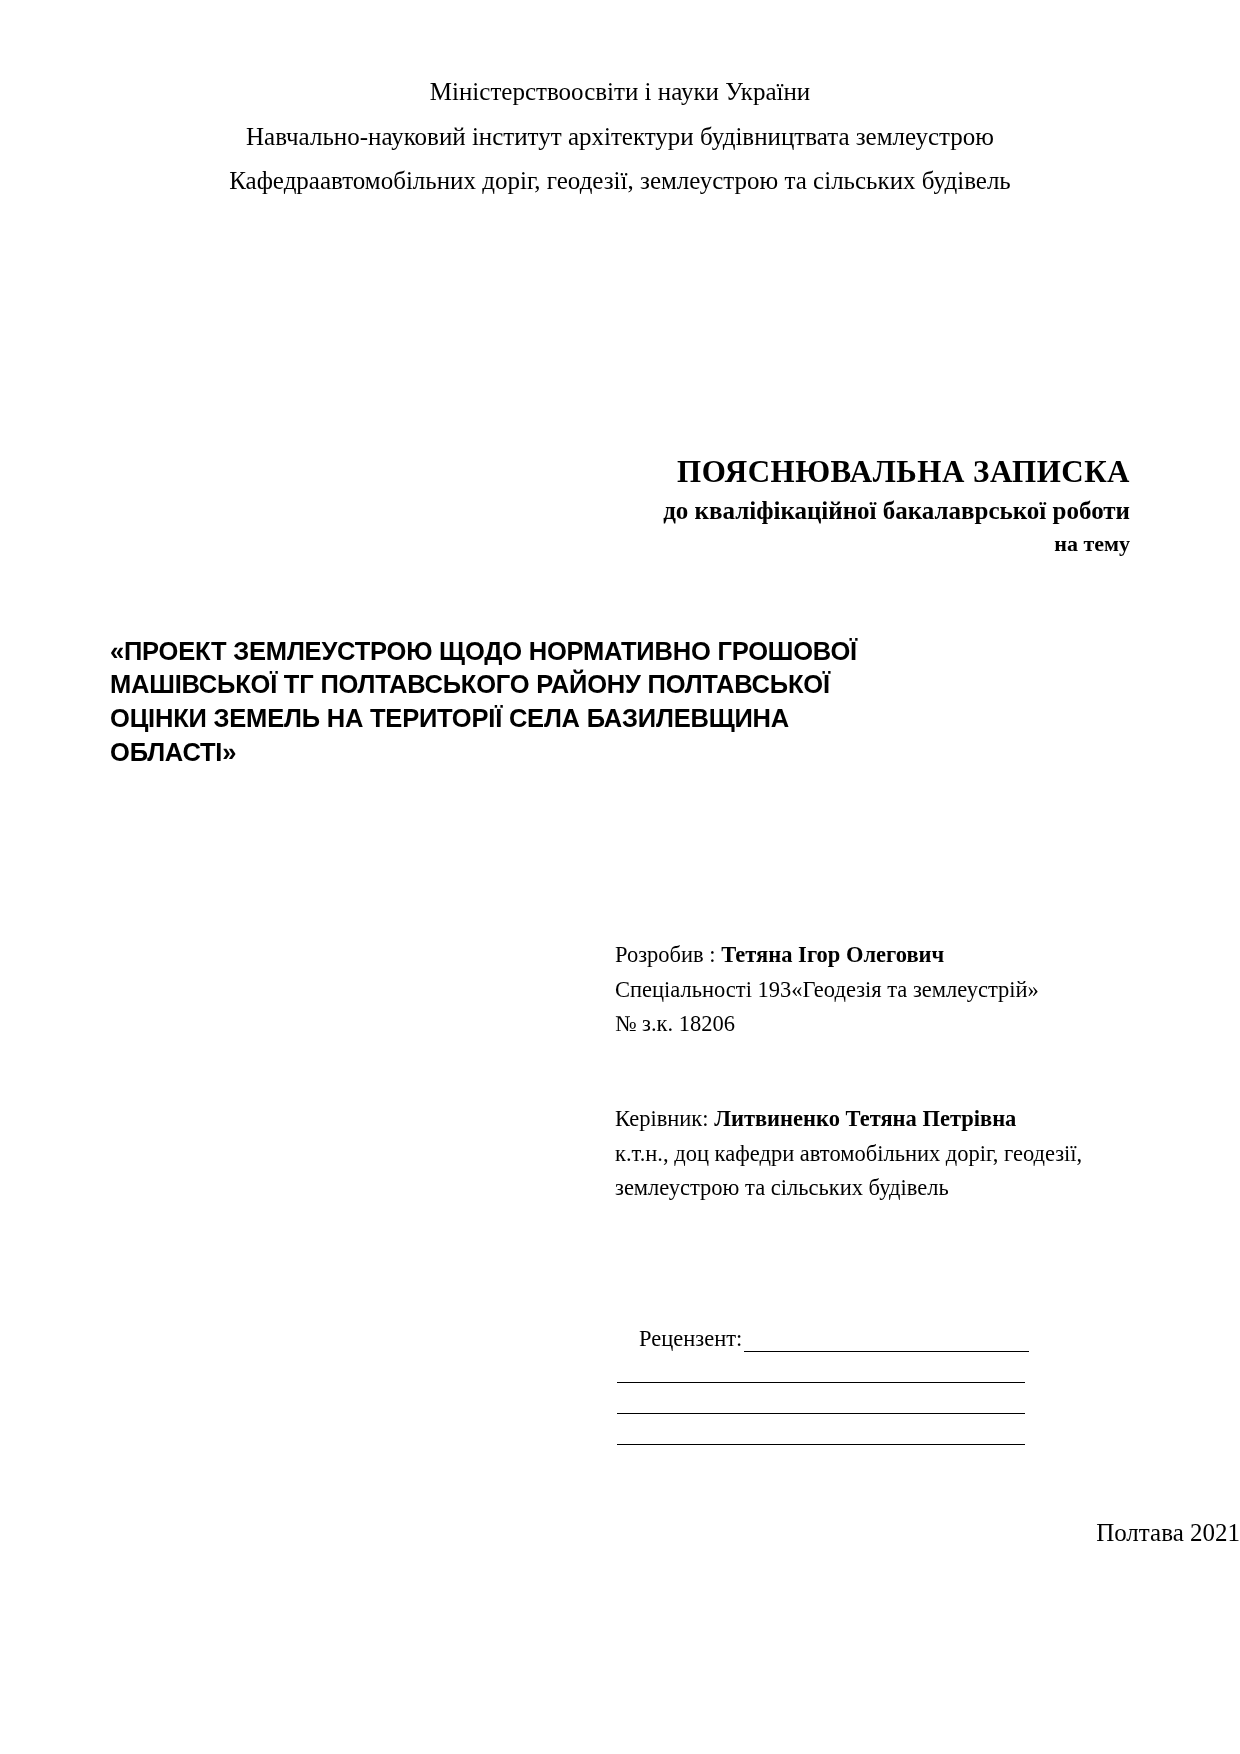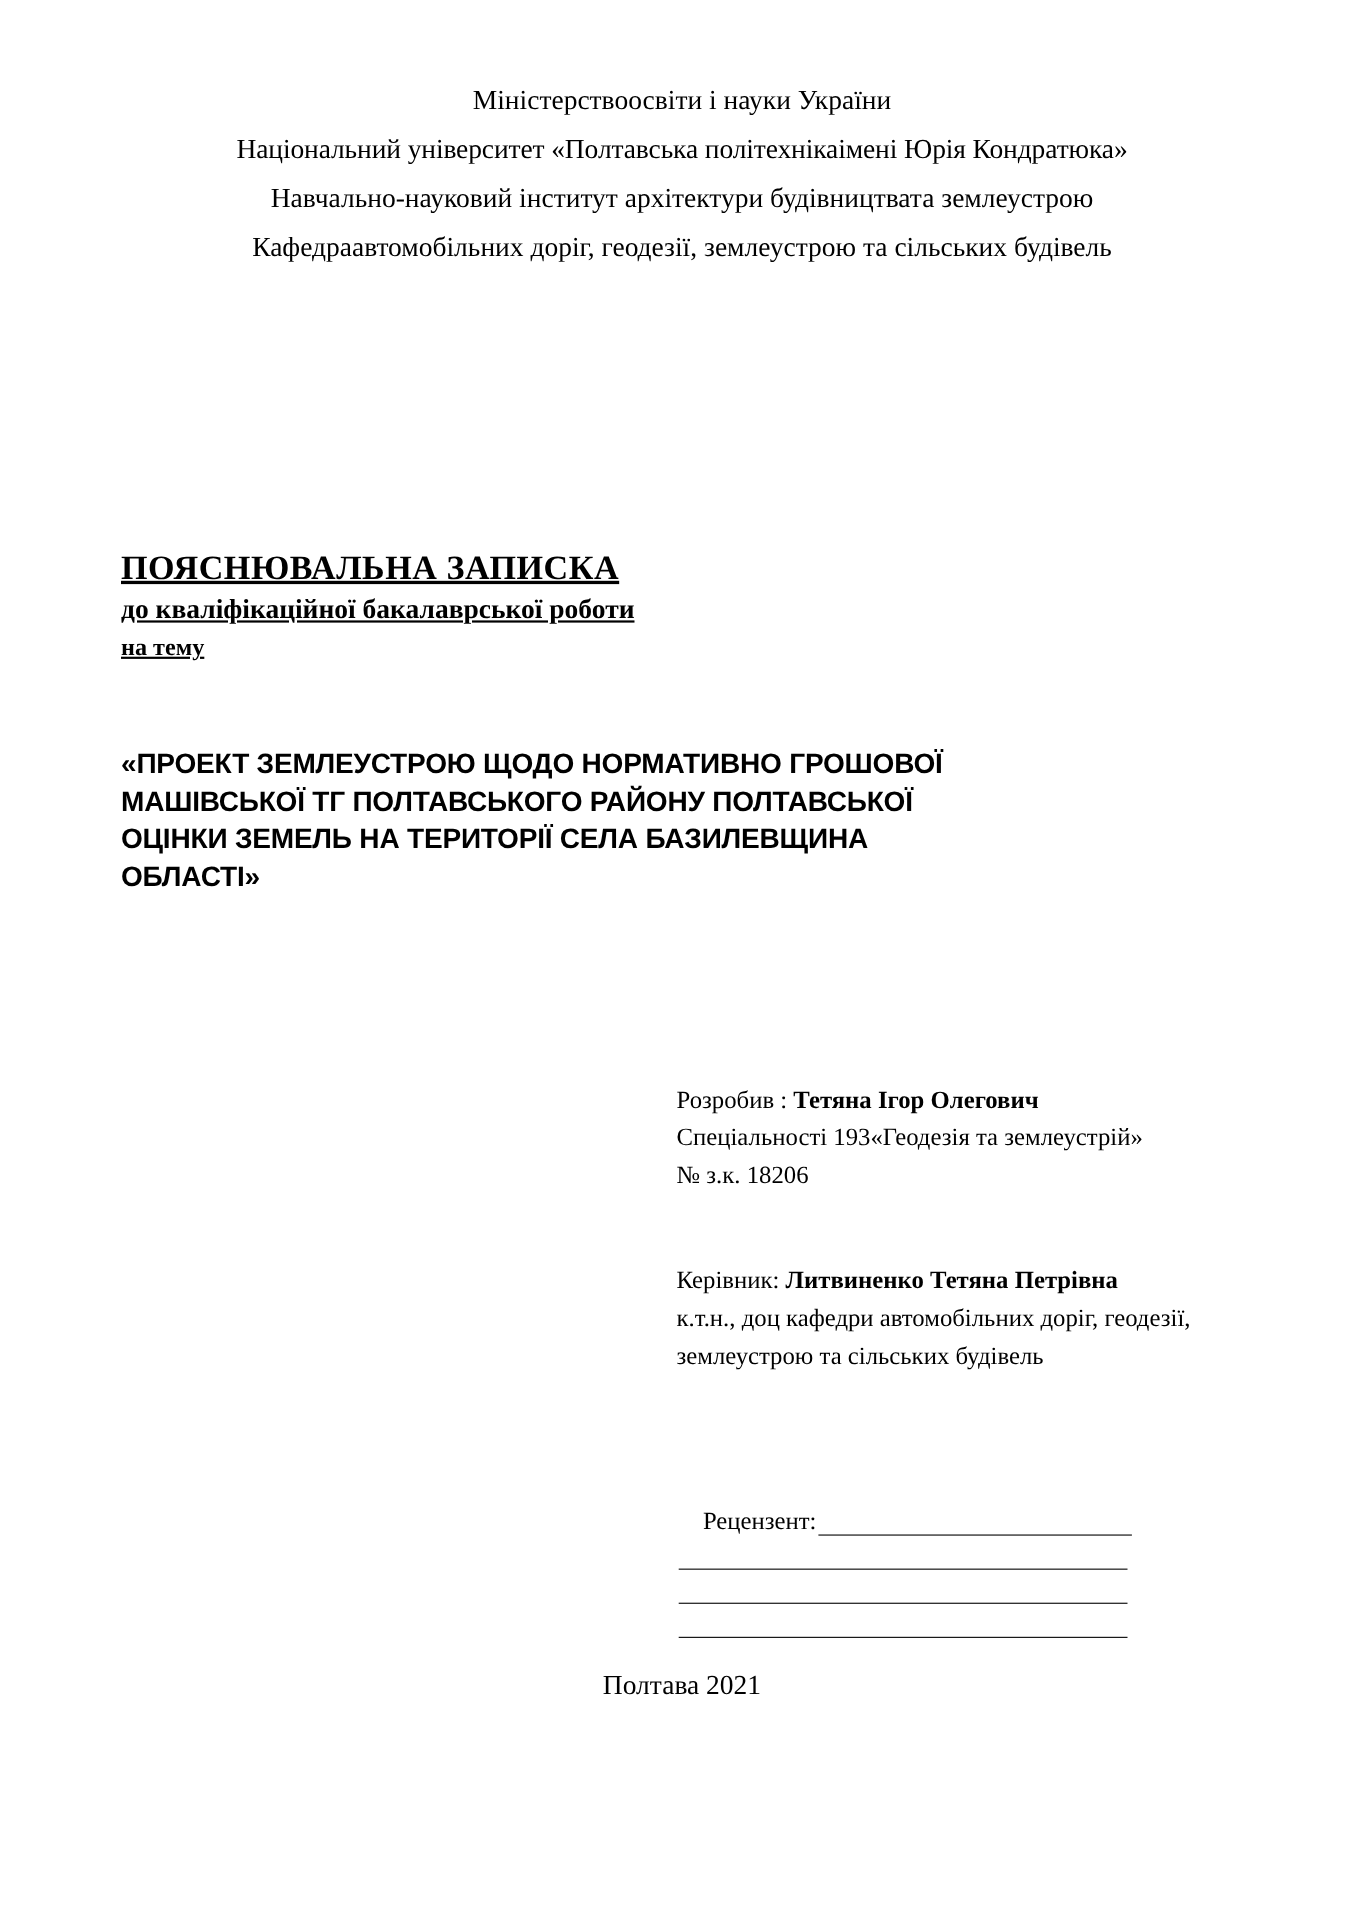--- a/index.html
+++ b/index.html
@@ -31,23 +31,22 @@
     font-size: 25px;
     line-height: 1.78;
     white-space: nowrap;
   }
   .header-line.wide {
     letter-spacing: -0.1px;
   }
 
   
   .doctype-block {
-    text-align: left;
+    text-align: right;
     margin-top: 250px;
-    text-decoration: underline;
   }
   .doctype-main {
     font-size: 31px;
     font-weight: bold;
     letter-spacing: 0.5px;
   }
   .doctype-sub {
     font-size: 25px;
     font-weight: bold;
     margin-top: 7px;
@@ -108,32 +107,31 @@
     margin-top: 4px;
     margin-left: 2px;
   }
 
   
   .footer {
     position: absolute;
     left: 0;
     right: 0;
     bottom: 95px;
-    text-align: center;
+    text-align: right;
     font-size: 25px;
   }
 </style>
 </head>
 <body>
 
 <div class="page">
 
   <div class="header-block">
     <div class="header-line">Міністерствоосвіти і науки України</div>
-    <div class="header-line wide">Національний університет «Полтавська політехнікаімені Юрія Кондратюка»</div>
     <div class="header-line">Навчально-науковий інститут архітектури будівництвата землеустрою</div>
     <div class="header-line">Кафедраавтомобільних доріг, геодезії, землеустрою та сільських будівель</div>
   </div>
 
   <div class="doctype-block">
     <div class="doctype-main">ПОЯСНЮВАЛЬНА ЗАПИСКА</div>
     <div class="doctype-sub">до кваліфікаційної бакалаврської роботи</div>
     <div class="doctype-theme">на тему</div>
   </div>
 

